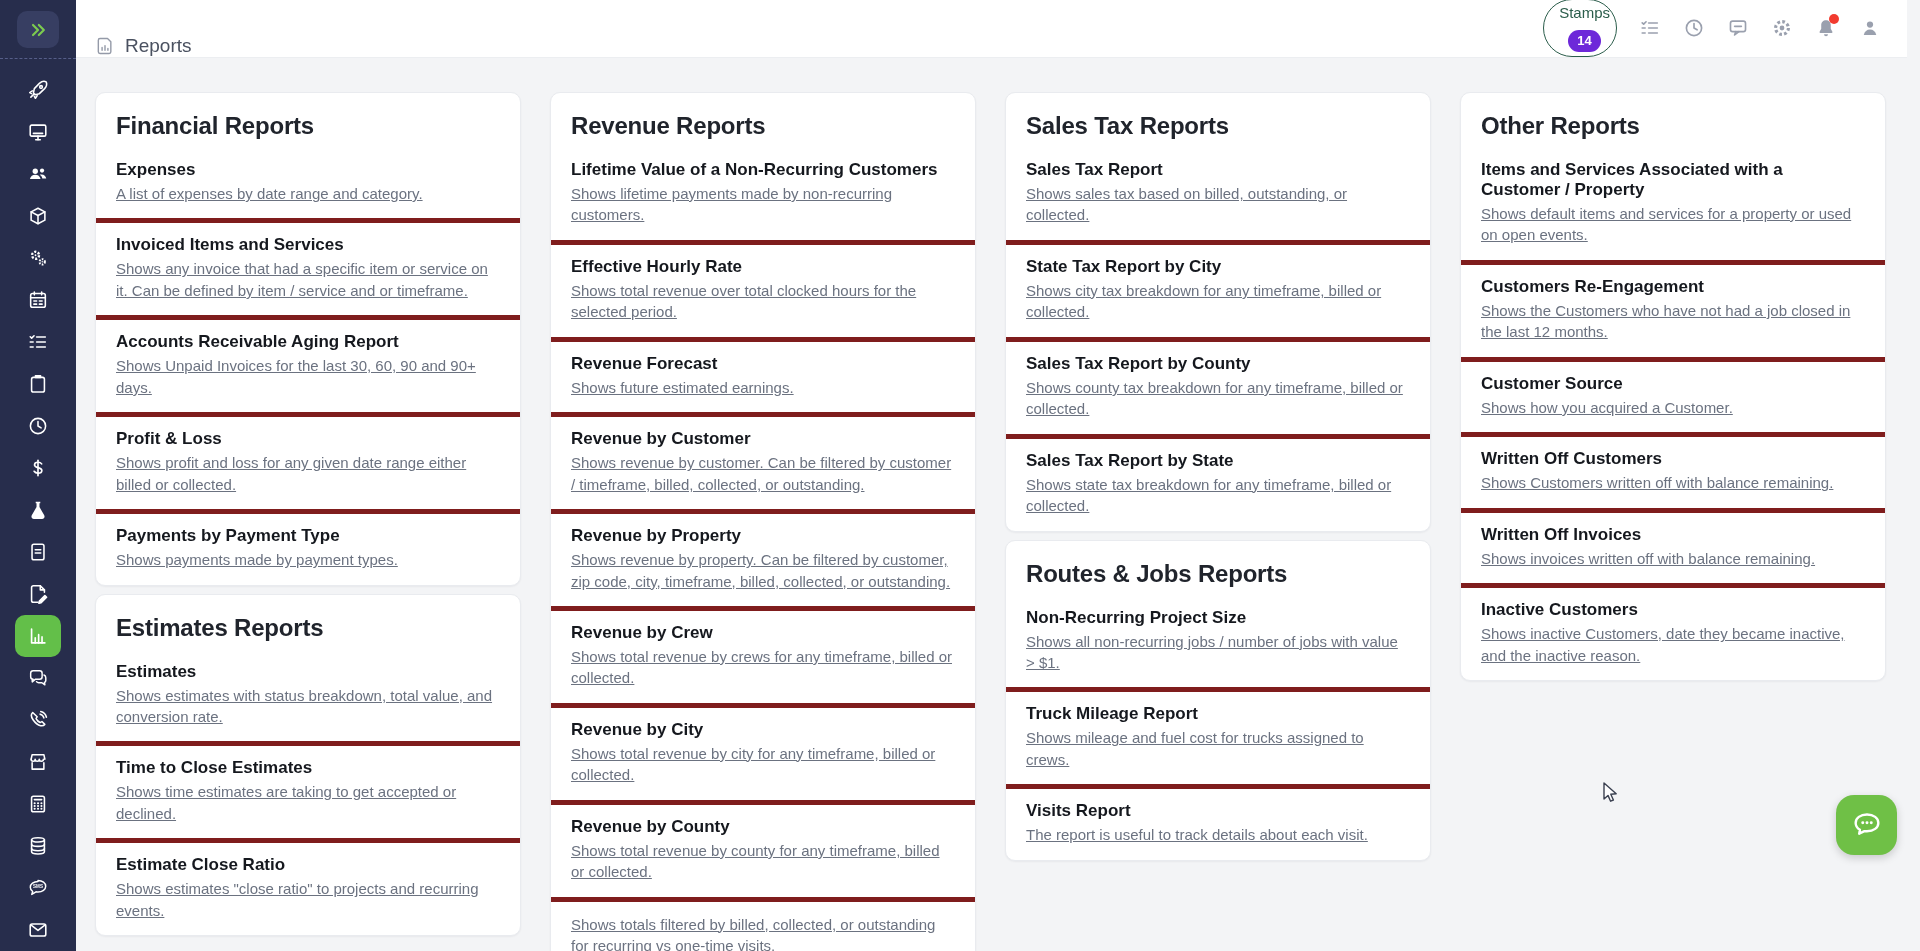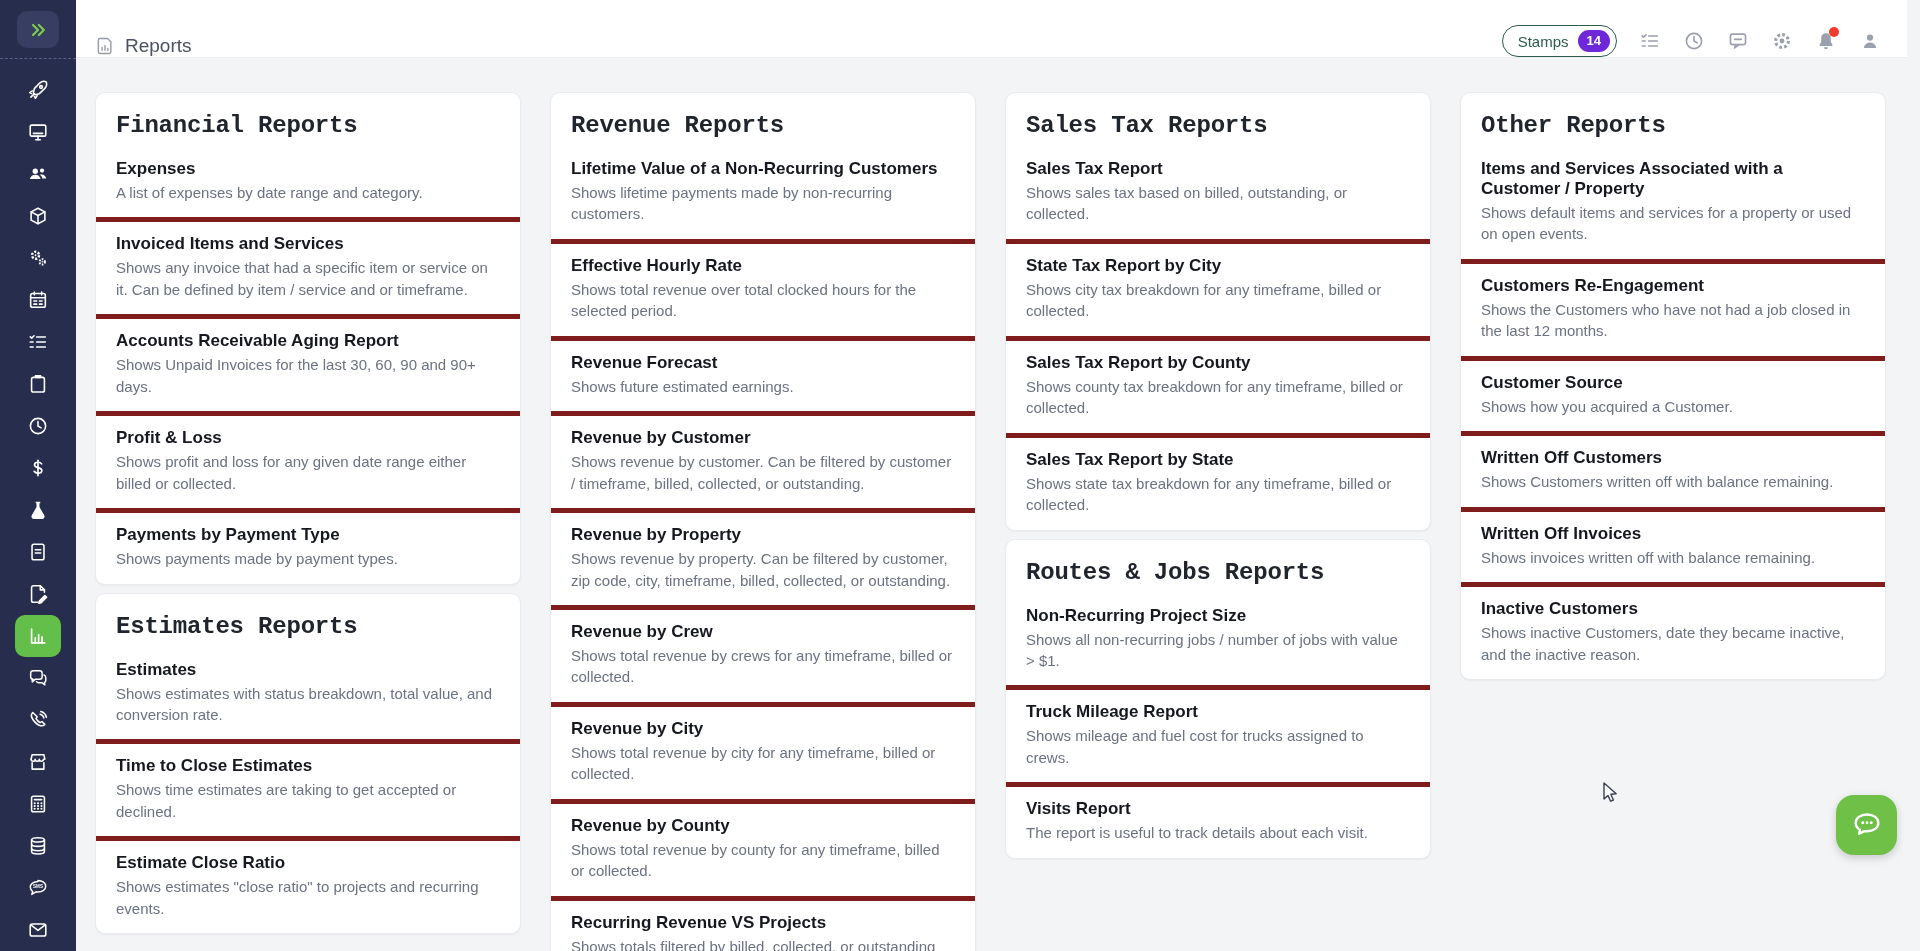--- a/index.html
+++ b/index.html
@@ -29,46 +29,46 @@
   .header {
     position:fixed; left:76px; top:0; right:13px; height:58px; background:#ffffff;
     border-bottom:1px solid #eceef1; display:flex; align-items:flex-end;
     justify-content:space-between; padding:0 26px 0 19px; z-index:10;
   }
   .header-left { display:flex; align-items:center; gap:10px; }
   .page-title { font-size:19px; color:#4a5160; }
   .header-right { display:flex; align-items:center; gap:22px; }
   .stamps-badge {
     display:inline-flex; align-items:center; gap:9px; background:#fff;
-    border:1.5px solid #2b5d4b; border-radius:999px; padding:4px 6px 4px 15px; cursor:pointer;
+    border:1.5px solid #2b5d4b; border-radius:999px; padding:4px 6px 4px 15px; cursor:pointer;flex-direction:column;
   }
   .stamps-label { color:#2b5d4b; font-size:15px; }
   .stamps-count {
     background:#6d28d9; color:#fff; font-size:13px; font-weight:700;
     border-radius:999px; padding:3px 9px; line-height:1.2;
   }
   .hicon { width:22px; height:22px; color:#9aa0ae; position:relative; cursor:pointer; flex:none; }
   .hicon svg { width:22px; height:22px; display:block; }
   .bell-dot { position:absolute; top:-3px; right:-2px; width:10px; height:10px; border-radius:50%; background:#f23b2f; }
   
   .content {
     position:absolute; left:76px; top:58px; right:0; bottom:0;
     padding:34px 26px 0 19px; background:#f3f4f6;
   }
   .columns { display:flex; gap:29px; align-items:flex-start; }
   .col { width:426px; flex:none; display:flex; flex-direction:column; gap:8px; }
   .card {
     background:#fff; border:1px solid #e9ebef; border-radius:10px;
     box-shadow:0 1px 2px rgba(20,24,40,.05); overflow:hidden;
   }
-  .card-title { margin:0; padding:19px 20px 8px; font-size:24px; font-weight:700; color:#20242c; letter-spacing:-.2px;font-family:Liberation Mono, monospace; }
+  .card-title { margin:0; padding:19px 20px 8px; font-size:24px; font-weight:700; color:#20242c; letter-spacing:-.2px; }
   .report-item { padding:12px 20px 14px; cursor:pointer; }
   .report-item + .report-item { border-top:5px solid #7f1d1d; }
   .item-title { font-size:17px; font-weight:700; color:#15181e; margin-bottom:3px; }
-  .item-desc { font-size:15px; color:#6b7280; line-height:1.43; }
+  .item-desc { font-size:15px; color:#6b7280; line-height:1.43;text-decoration:underline; }
   
   .chat-fab {
     position:absolute; right:23px; bottom:96px; width:61px; height:60px; border-radius:18px;
     background:#6fc046; display:flex; align-items:center; justify-content:center;
     box-shadow:0 3px 8px rgba(0,0,0,.18); cursor:pointer; z-index:15;
   }
   .cursor { position:absolute; left:1598px; top:781px; z-index:50; pointer-events:none; }
 </style>
 </head>
 <body>
@@ -360,21 +360,20 @@
         </div>
         <div class="report-item">
           <div class="item-title">Revenue by City</div>
           <div class="item-desc">Shows total revenue by city for any timeframe, billed or collected.</div>
         </div>
         <div class="report-item">
           <div class="item-title">Revenue by County</div>
           <div class="item-desc">Shows total revenue by county for any timeframe, billed or collected.</div>
         </div>
         <div class="report-item">
-          <div class="item-title">Recurring Revenue VS Projects</div>
           <div class="item-desc">Shows totals filtered by billed, collected, or outstanding for recurring vs one-time visits.</div>
         </div>
       </section>
     </div>
 
     <div class="col">
       <section class="card">
         <h2 class="card-title">Sales Tax Reports</h2>
         <div class="report-item">
           <div class="item-title">Sales Tax Report</div>

